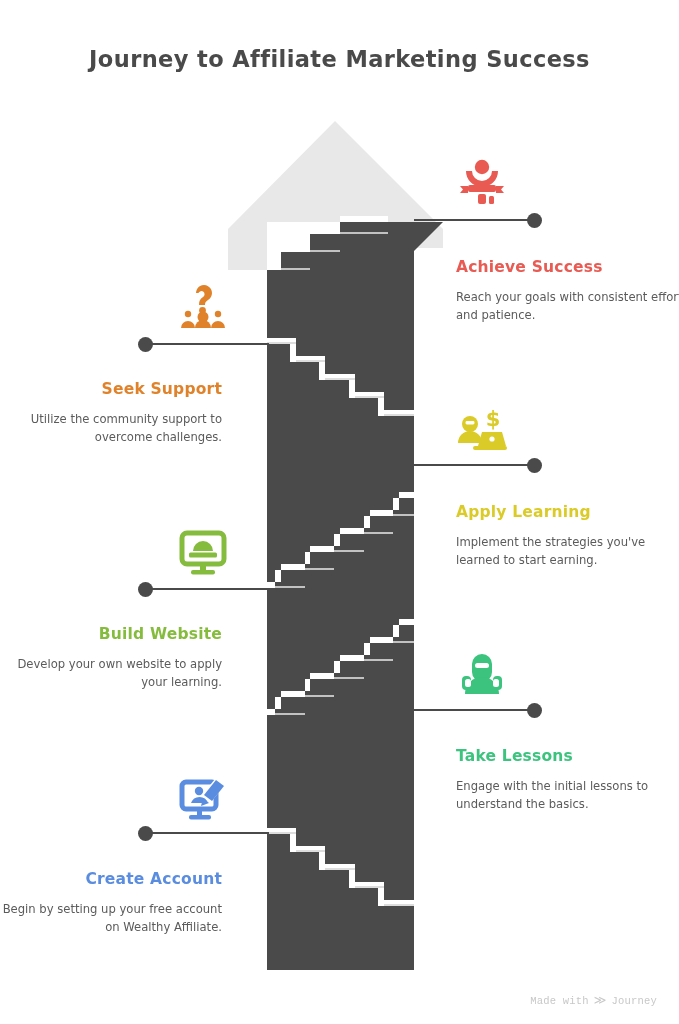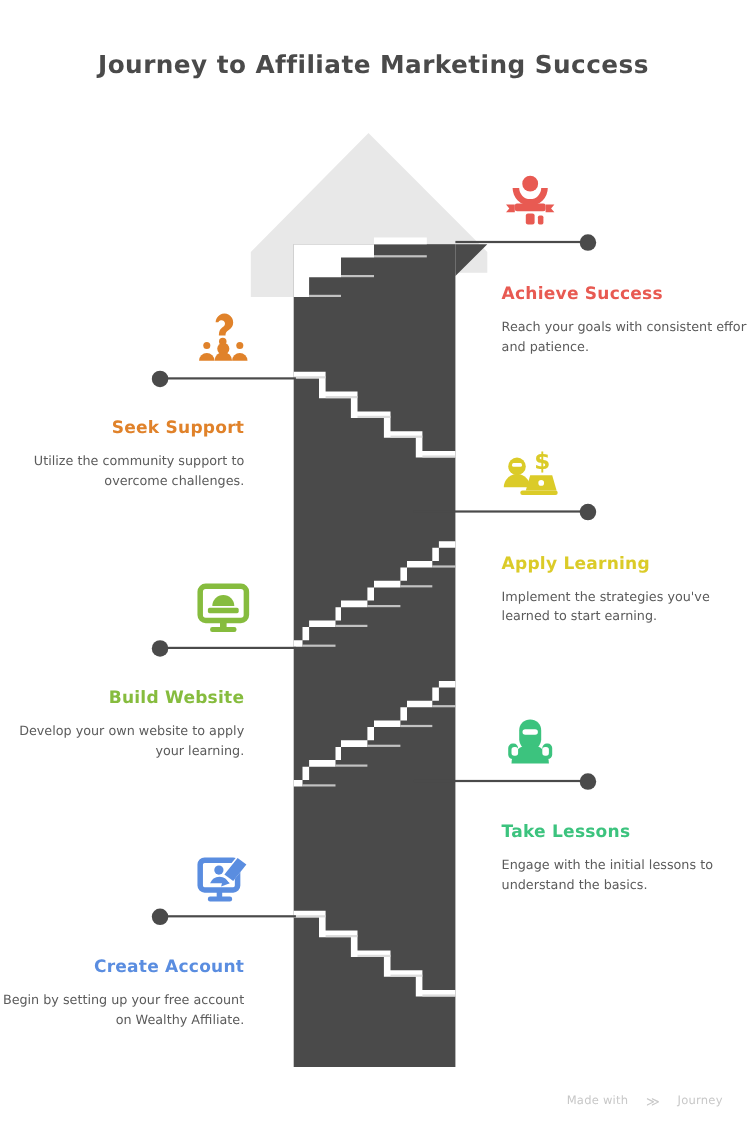--- a/index.html
+++ b/index.html
@@ -85,24 +85,25 @@
     background: #4a4a4a;
   }
 
   
   #watermark {
     position: absolute;
     right: 22px;
     bottom: 17px;
     display: flex;
     align-items: center;
-    gap: 16px;
+    gap: 5px;
     font-size: 10.5px;
     color: #c8c8c8;
     letter-spacing: 0.2px;
+    font-family: Liberation Mono, monospace;
   }
   #watermark .wm-logo {
     display: inline-block;
     line-height: 1;
     font-size: 12px;
     color: #c8c8c8;
   }
 </style>
 </head>
 <body>

